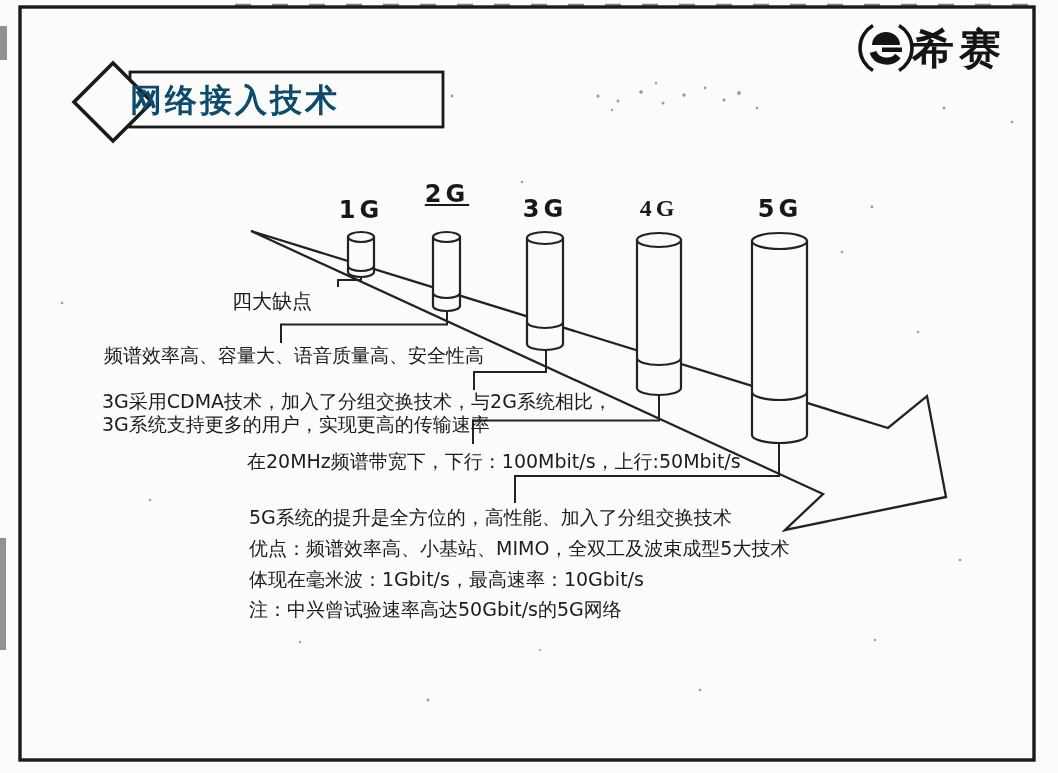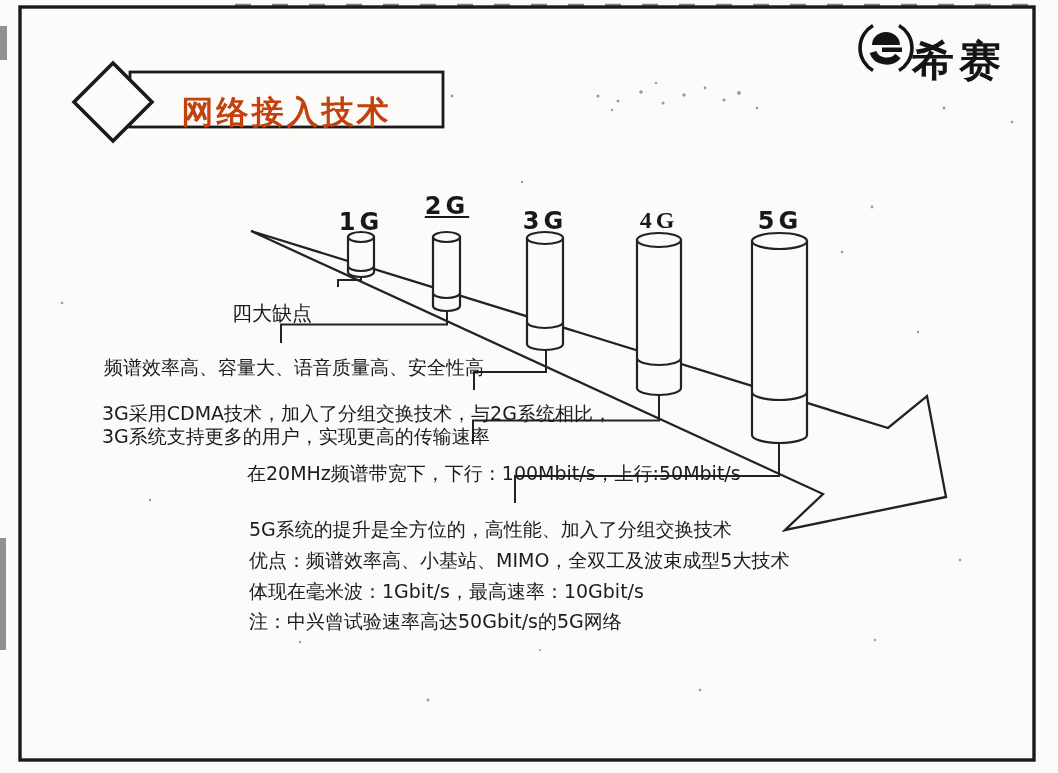--- a/index.html
+++ b/index.html
@@ -2,26 +2,26 @@
 <html><head>
 <meta charset="utf-8">
 <style>
   html,body{margin:0;padding:0;}
   body{
     width:1058px;height:773px;position:relative;overflow:hidden;
     background:#fbfbf9;
     font-family:"DejaVu Sans","Liberation Sans",sans-serif;
     color:#1b1b1b;
   }
-  .abs{position:absolute;margin-top:12px;}
+  .abs{position:absolute;}
   svg.art{position:absolute;left:0;top:0;}
   
   .slide-title{
-    left:130px;top:79px;width:313px;text-align:center;
-    font-size:32px;font-weight:800;letter-spacing:3px;color:#c2410c;
+    left:130px;top:79px;width:313px;text-align:left;
+    font-size:32px;font-weight:800;letter-spacing:3px;color:#0c4a6e;
   }
   .brand-name{
     left:912px;top:21px;font-size:42px;font-weight:800;letter-spacing:5px;color:#141414;
   }
   
   .gen-label{
     width:56px;text-align:center;font-size:24px;font-weight:800;
     letter-spacing:4px;color:#181818;
   }
   .gl-1{left:333px;top:196px;}

